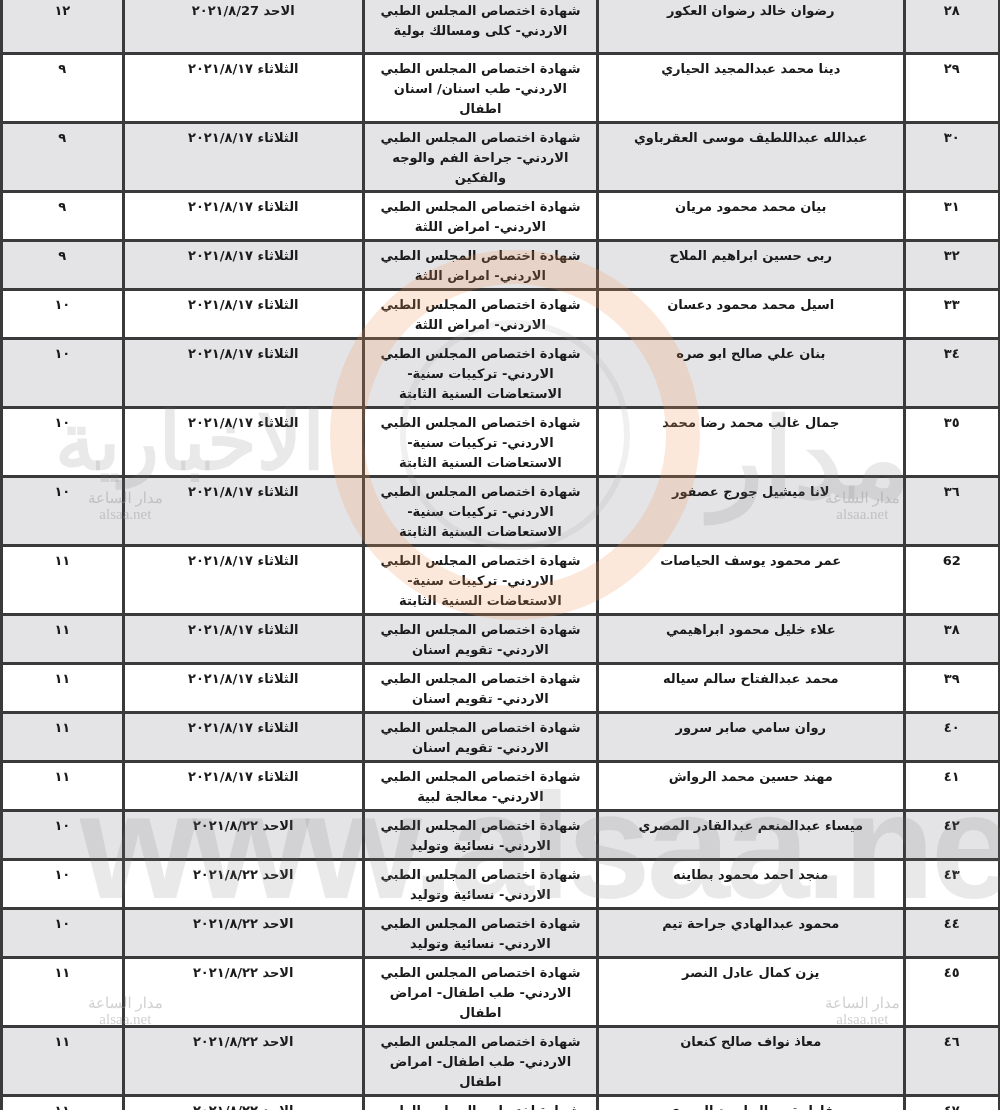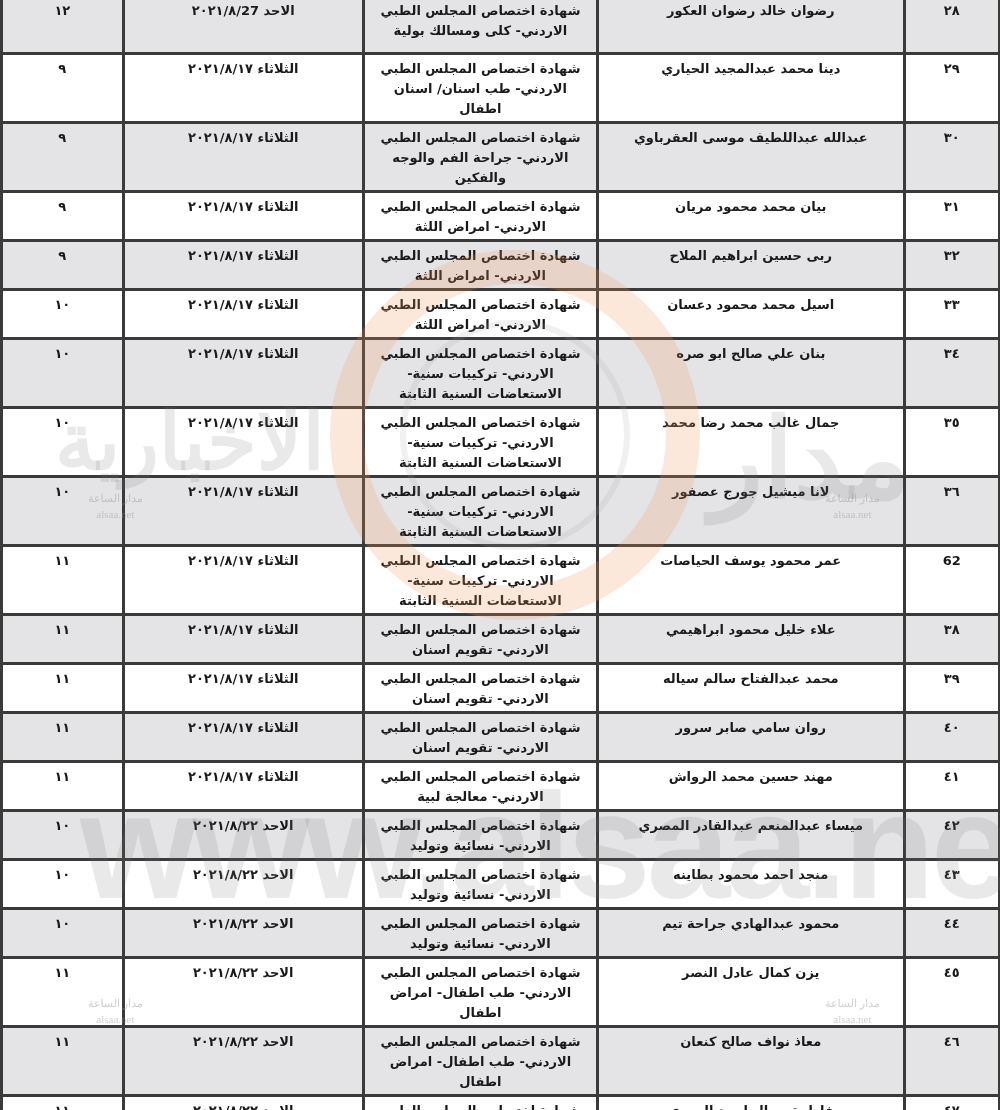--- a/index.html
+++ b/index.html
@@ -38,21 +38,21 @@
       position: absolute;
       font-family: "Liberation Sans", sans-serif;
       font-weight: bold;
       color: rgba(120,120,120,0.16);
       white-space: nowrap;
     }
     .wm-small {
       position: absolute;
       font-family: "Liberation Serif", serif;
       color: rgba(150,150,150,0.45);
-      font-size: 11px;
+      font-size: 15px;
       line-height: 16px;
       text-align: center;
     }
     table.list {
       position: absolute;
       left: 0; top: -6px;
       width: 1001px;
       border-collapse: collapse;
       direction: rtl;
       table-layout: fixed;

